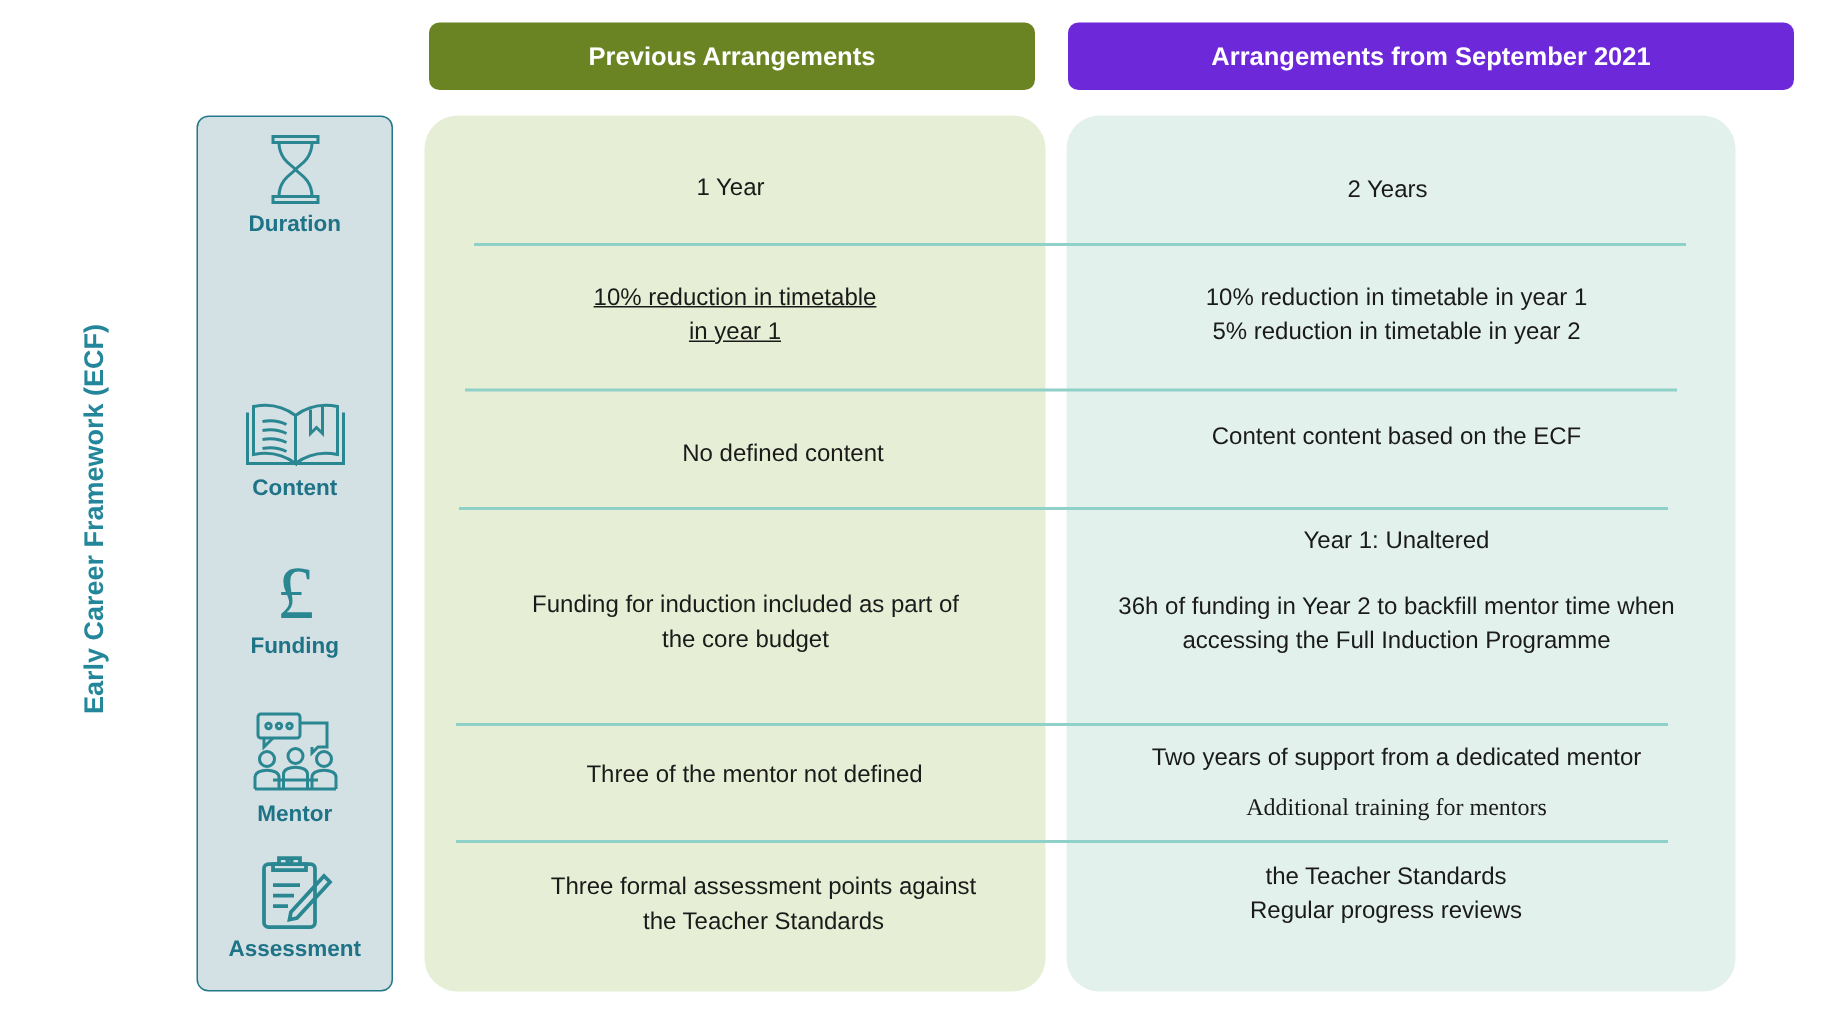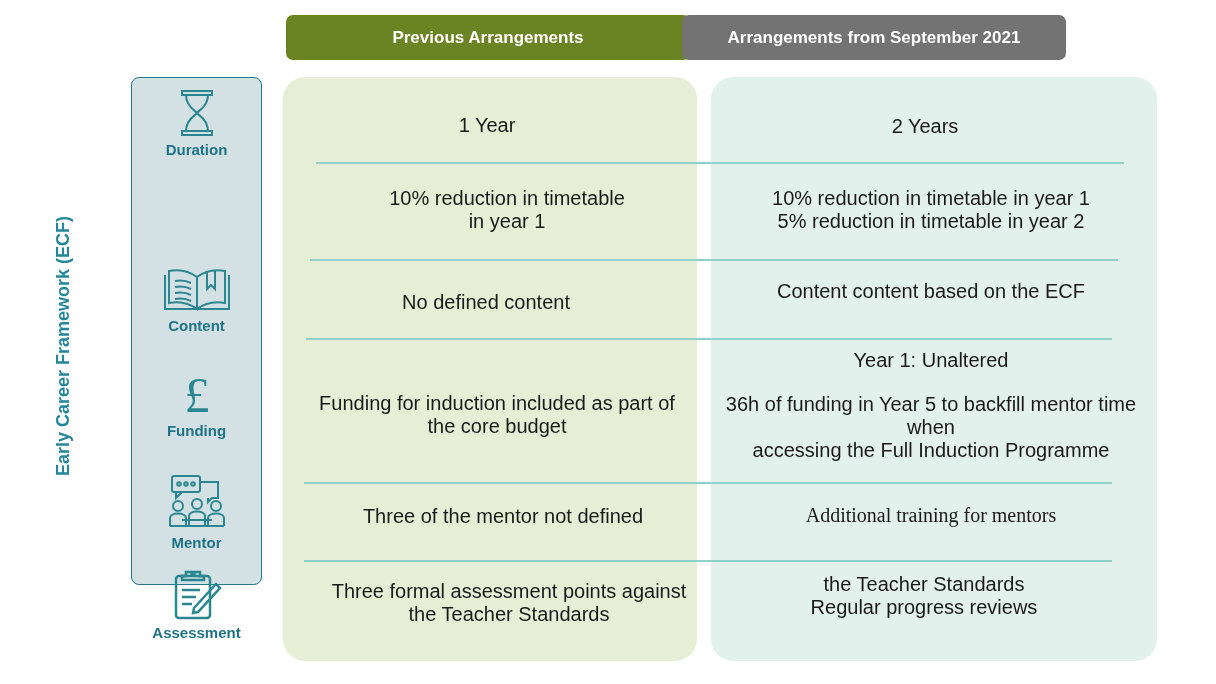--- a/index.html
+++ b/index.html
@@ -6,42 +6,42 @@
   body {
     width:1216px; height:684px; background:#ffffff; position:relative; overflow:hidden;
     font-family:"Liberation Sans", sans-serif; color:#1a1a1a;
   }
   .hdr {
     position:absolute; top:15px; height:45px; border-radius:7px;
     color:#fff; font-weight:bold; font-size:17px;
     display:flex; align-items:center; justify-content:center;
   }
   .hdr.prev { left:286px; width:404px; background:#6b8423; }
-  .hdr.new  { left:682px; width:384px; background:#737373; }
+  .hdr.new  { left:712px; width:484px; background:#6d28d9; }
 
   .side-title {
     position:absolute; left:63px; top:346px;
     transform:translate(-50%,-50%) rotate(-90deg);
     white-space:nowrap; color:#23869a; font-weight:bold; font-size:18px;
   }
   .rail {
-    position:absolute; left:131px; top:77px; width:131px; height:508px;
+    position:absolute; left:131px; top:77px; width:131px; height:584px;
     background:#d3e0e4; border:1.5px solid #23798a; border-radius:8px; box-sizing:border-box;
   }
   .cat { position:absolute; left:0; width:100%; text-align:center; }
   .cat svg { display:block; margin:0 auto; }
   .cat .lbl { color:#1f7387; font-weight:bold; font-size:15px; margin-top:4px; }
 
   .panel { position:absolute; top:77px; height:584px; border-radius:22px; }
   .panel.prev { left:283px; width:414px; background:#e6efd5; }
   .panel.new  { left:711px; width:446px; background:#e3f1ec; }
 
   .rule { position:absolute; height:1.5px; background:#8fd0c8; }
 
-  .cell { position:absolute; text-align:center; font-size:20px; line-height:23px; color:#1a1a1a; }
+  .cell { position:absolute; text-align:center; font-size:16px; line-height:23px; color:#1a1a1a; }
   .cell p { margin:0; }
 </style>
 </head>
 <body>
 
 <div class="hdr prev">Previous Arrangements</div>
 <div class="hdr new">Arrangements from September 2021</div>
 
 <div class="side-title">Early Career Framework (ECF)</div>
 
@@ -109,25 +109,25 @@
 
 <div class="rule" style="left:316px; width:808px; top:162px;"></div>
 <div class="rule" style="left:310px; width:808px; top:259px;"></div>
 <div class="rule" style="left:306px; width:806px; top:338px;"></div>
 <div class="rule" style="left:304px; width:808px; top:482px;"></div>
 <div class="rule" style="left:304px; width:808px; top:560px;"></div>
 
 <div class="cell" style="left:283px; width:408px; top:114px;">
   <p>1 Year</p>
 </div>
-<div class="cell" style="left:294px; width:426px; top:187px;">
+<div class="cell" style="left:277px; width:426px; top:187px;text-decoration:underline;">
   <p>10% reduction in timetable</p>
   <p>in year 1</p>
 </div>
-<div class="cell" style="left:283px; width:406px; top:291px;">
+<div class="cell" style="left:283px; width:406px; top:291px;padding-left:36px;">
   <p>No defined content</p>
 </div>
 <div class="cell" style="left:283px; width:428px; top:392px;">
   <p>Funding for induction included as part of</p>
   <p>the core budget</p>
 </div>
 <div class="cell" style="left:283px; width:440px; top:505px;">
   <p>Three of the mentor not defined</p>
 </div>
 <div class="cell" style="left:283px; width:452px; top:580px;">
@@ -140,22 +140,23 @@
 </div>
 <div class="cell" style="left:711px; width:440px; top:187px;">
   <p>10% reduction in timetable in year 1</p>
   <p>5% reduction in timetable in year 2</p>
 </div>
 <div class="cell" style="left:711px; width:440px; top:280px;">
   <p>Content content based on the ECF</p>
 </div>
 <div class="cell" style="left:711px; width:440px; top:349px;">
   <p>Year 1: Unaltered</p>
-  <p style="margin-top:21px;">36h of funding in Year 5 to backfill mentor time when</p>
+  <p style="margin-top:21px;">36h of funding in Year 2 to backfill mentor time when</p>
   <p>accessing the Full Induction Programme</p>
 </div>
 <div class="cell" style="left:711px; width:440px; top:494px;">
+  <p>Two years of support from a dedicated mentor</p>
   <p style="margin-top:10px;font-family:Liberation Serif, serif;">Additional training for mentors</p>
 </div>
 <div class="cell" style="left:711px; width:426px; top:573px;">
   <p>the Teacher Standards</p>
   <p style="margin-top:0;">Regular progress reviews</p>
 </div>
 
 </body></html>

